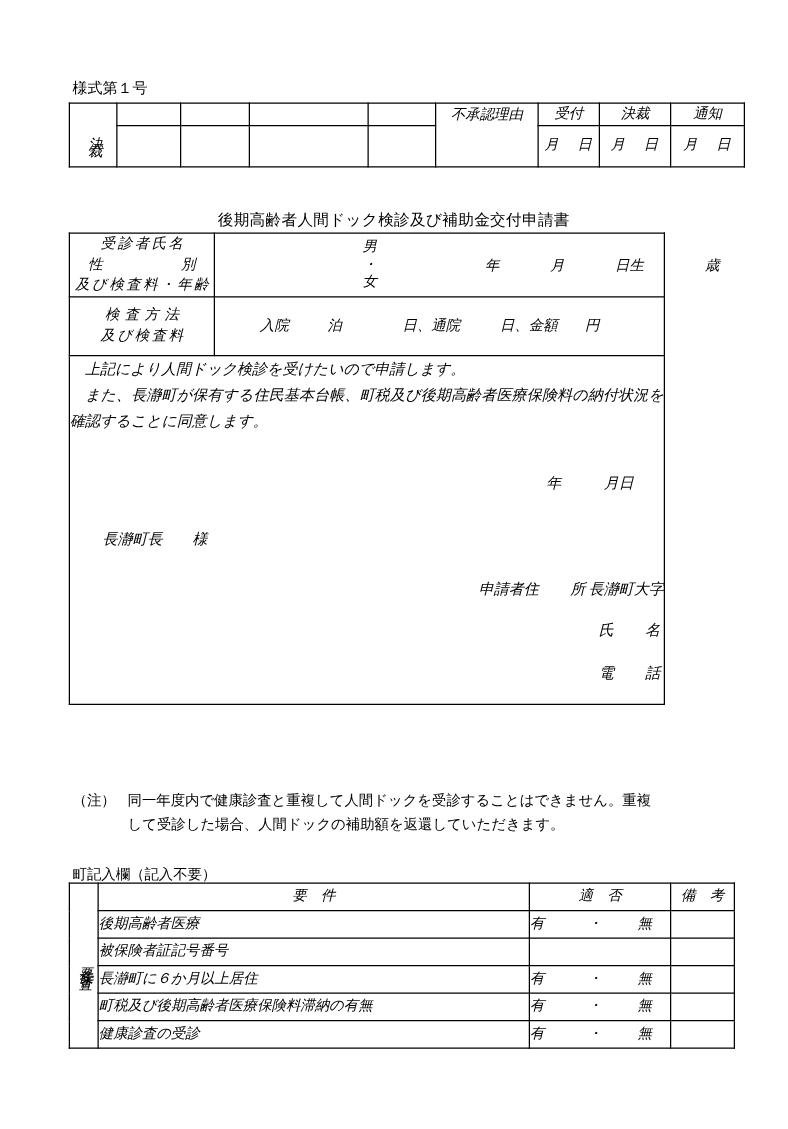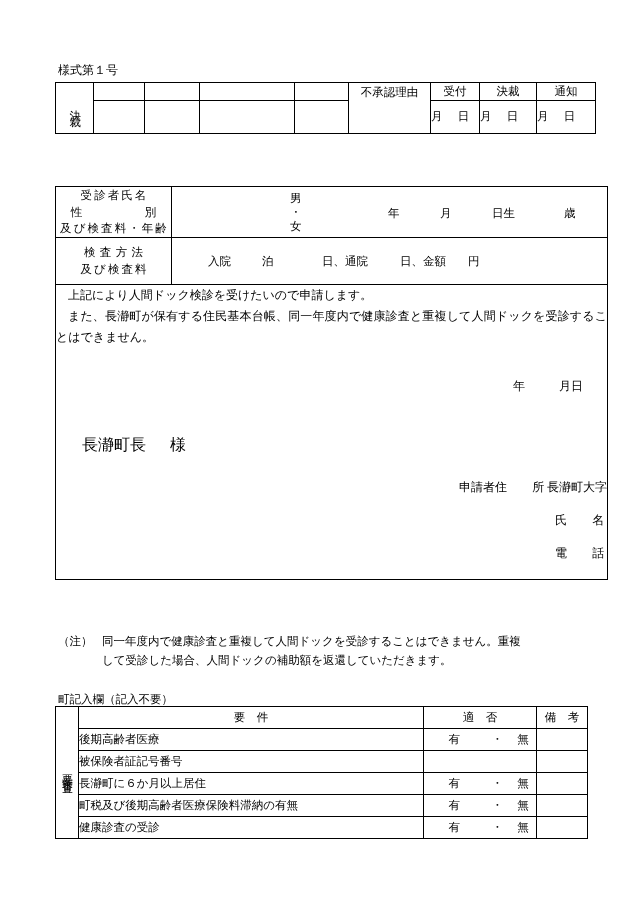--- a/index.html
+++ b/index.html
@@ -24,20 +24,21 @@
     border-collapse: collapse;
     table-layout: fixed;
     font-size: 11.5px;
     line-height: 1.45;
   }
   .tbl td {
     border: 1px solid #000000;
     padding: 0;
     vertical-align: middle;
     font-size: 11.5px;
+    font-style: italic;
   }
 
   
   .spread {
     display: block;
     text-align: center;
     letter-spacing: 0.38em;
     text-indent: 0.38em;
     white-space: nowrap;
   }
@@ -82,21 +83,21 @@
     letter-spacing: 0.45em;
     line-height: 1;
     font-size: 11.5px;
   }
   .kessai-label-cell {
     text-align: center;
     vertical-align: middle;
   }
   .hdr-cell { text-align: center; height: 17px; }
   .date-cell {
-    text-align: left;
+    text-align: center;
     letter-spacing: 0.1em;
   }
   .date-cell span { display: inline-block; }
   .mm { padding-right: 14px; }
 
   
   #app-title {
     position: absolute;
     left: 0;
     top: 168px;
@@ -105,21 +106,21 @@
     font-size: 12.5px;
     letter-spacing: 0.02em;
   }
 
   
   #main-wrap {
     position: absolute;
     left: 55px;
     top: 186px;
   }
-  #main-table { width: 553px; }
+  #main-table { width: 477px; }
   #main-table > tbody > tr > td { border: 1px solid #000000; }
   .lbl-col { width: 115px; padding: 3px 6px; }
   .val-col { padding: 4px 8px; }
 
   .row-name-val {
     position: relative;
     height: 48px;
   }
   .gender-stack {
     position: absolute;
@@ -185,22 +186,22 @@
     font-size: 12px;
     margin-top: 30px;
     padding-right: 24px;
     text-align: right;
     white-space: nowrap;
   }
   .stmt-date .g { display: inline-block; }
   .sd-nen { width: 46px; }
   .sd-getsu { width: 46px; }
   .stmt-to {
-    font-size: 16px;
-    margin-top: 38px;
+    font-size: 12px;
+    margin-top: 28px;
     padding-left: 26px;
     white-space: nowrap;
   }
   .stmt-to .sep { display: inline-block; width: 24px; }
   .applicant-block {
     margin-top: 22px;
     padding-left: 166px;
     font-size: 12px;
   }
   .applicant-row { white-space: nowrap; margin-bottom: 16px; text-align: right; }
@@ -249,21 +250,21 @@
   }
   .rev-side span {
     writing-mode: vertical-rl;
     text-orientation: upright;
     display: inline-block;
     line-height: 1;
     letter-spacing: 0.22em;
     font-size: 11px;
   }
   .rev-req { padding-left: 7px; }
-  .rev-judge { width: 112px; text-align: center; }
+  .rev-judge { width: 112px; text-align: left; }
   .rev-judge .g { display: inline-block; }
   .j-u { width: 46px; }
   .j-dot { width: 40px; }
   .rev-note { width: 50px; }
   .rev-hdr { text-align: center; }
 </style>
 </head>
 <body>
 
 <div id="page">
@@ -301,20 +302,21 @@
             <span class="mm">月</span><span>日</span>
           </td>
           <td class="tall date-cell">
             <span class="mm">月</span><span>日</span>
           </td>
         </tr>
       </tbody>
     </table>
   </div>
 
+  <div id="app-title">後期高齢者人間ドック検診及び補助金交付申請書</div>
 
   <div id="main-wrap">
     <table id="main-table" class="tbl">
       <tbody>
 
         <tr>
           <td class="lbl-col">
             <span class="spread-sm">受診者氏名</span>
             <span class="spread-wide">性　　別</span>
             <span class="spread-sm">及び検査料・年齢</span>
@@ -341,21 +343,21 @@
             <div class="method-line">
               <span class="g m-nyuin">入院</span><span class="g m-haku">泊</span><span class="g m-nichi">日、通院</span><span class="g m-nichi2">日、金額</span><span class="g">円</span>
             </div>
           </td>
         </tr>
 
 
         <tr>
           <td colspan="2" class="stmt-cell">
             <p class="stmt-p">上記により人間ドック検診を受けたいので申請します。</p>
-            <p class="stmt-p">また、長瀞町が保有する住民基本台帳、同一年度内で健康診査と重複して人間ドックを受診することはできません。</p>
+            <p class="stmt-p">また、長瀞町が保有する住民基本台帳、町税及び後期高齢者医療保険料の納付状況を確認することに同意します。</p>
 
             <div class="stmt-date">
               <span class="g sd-nen">年</span><span class="g sd-getsu">月</span><span class="g">日</span>
             </div>
 
             <div class="stmt-to">
               <span>長瀞町長</span><span class="sep"></span><span>様</span>
             </div>
 
             <div class="applicant-block">

